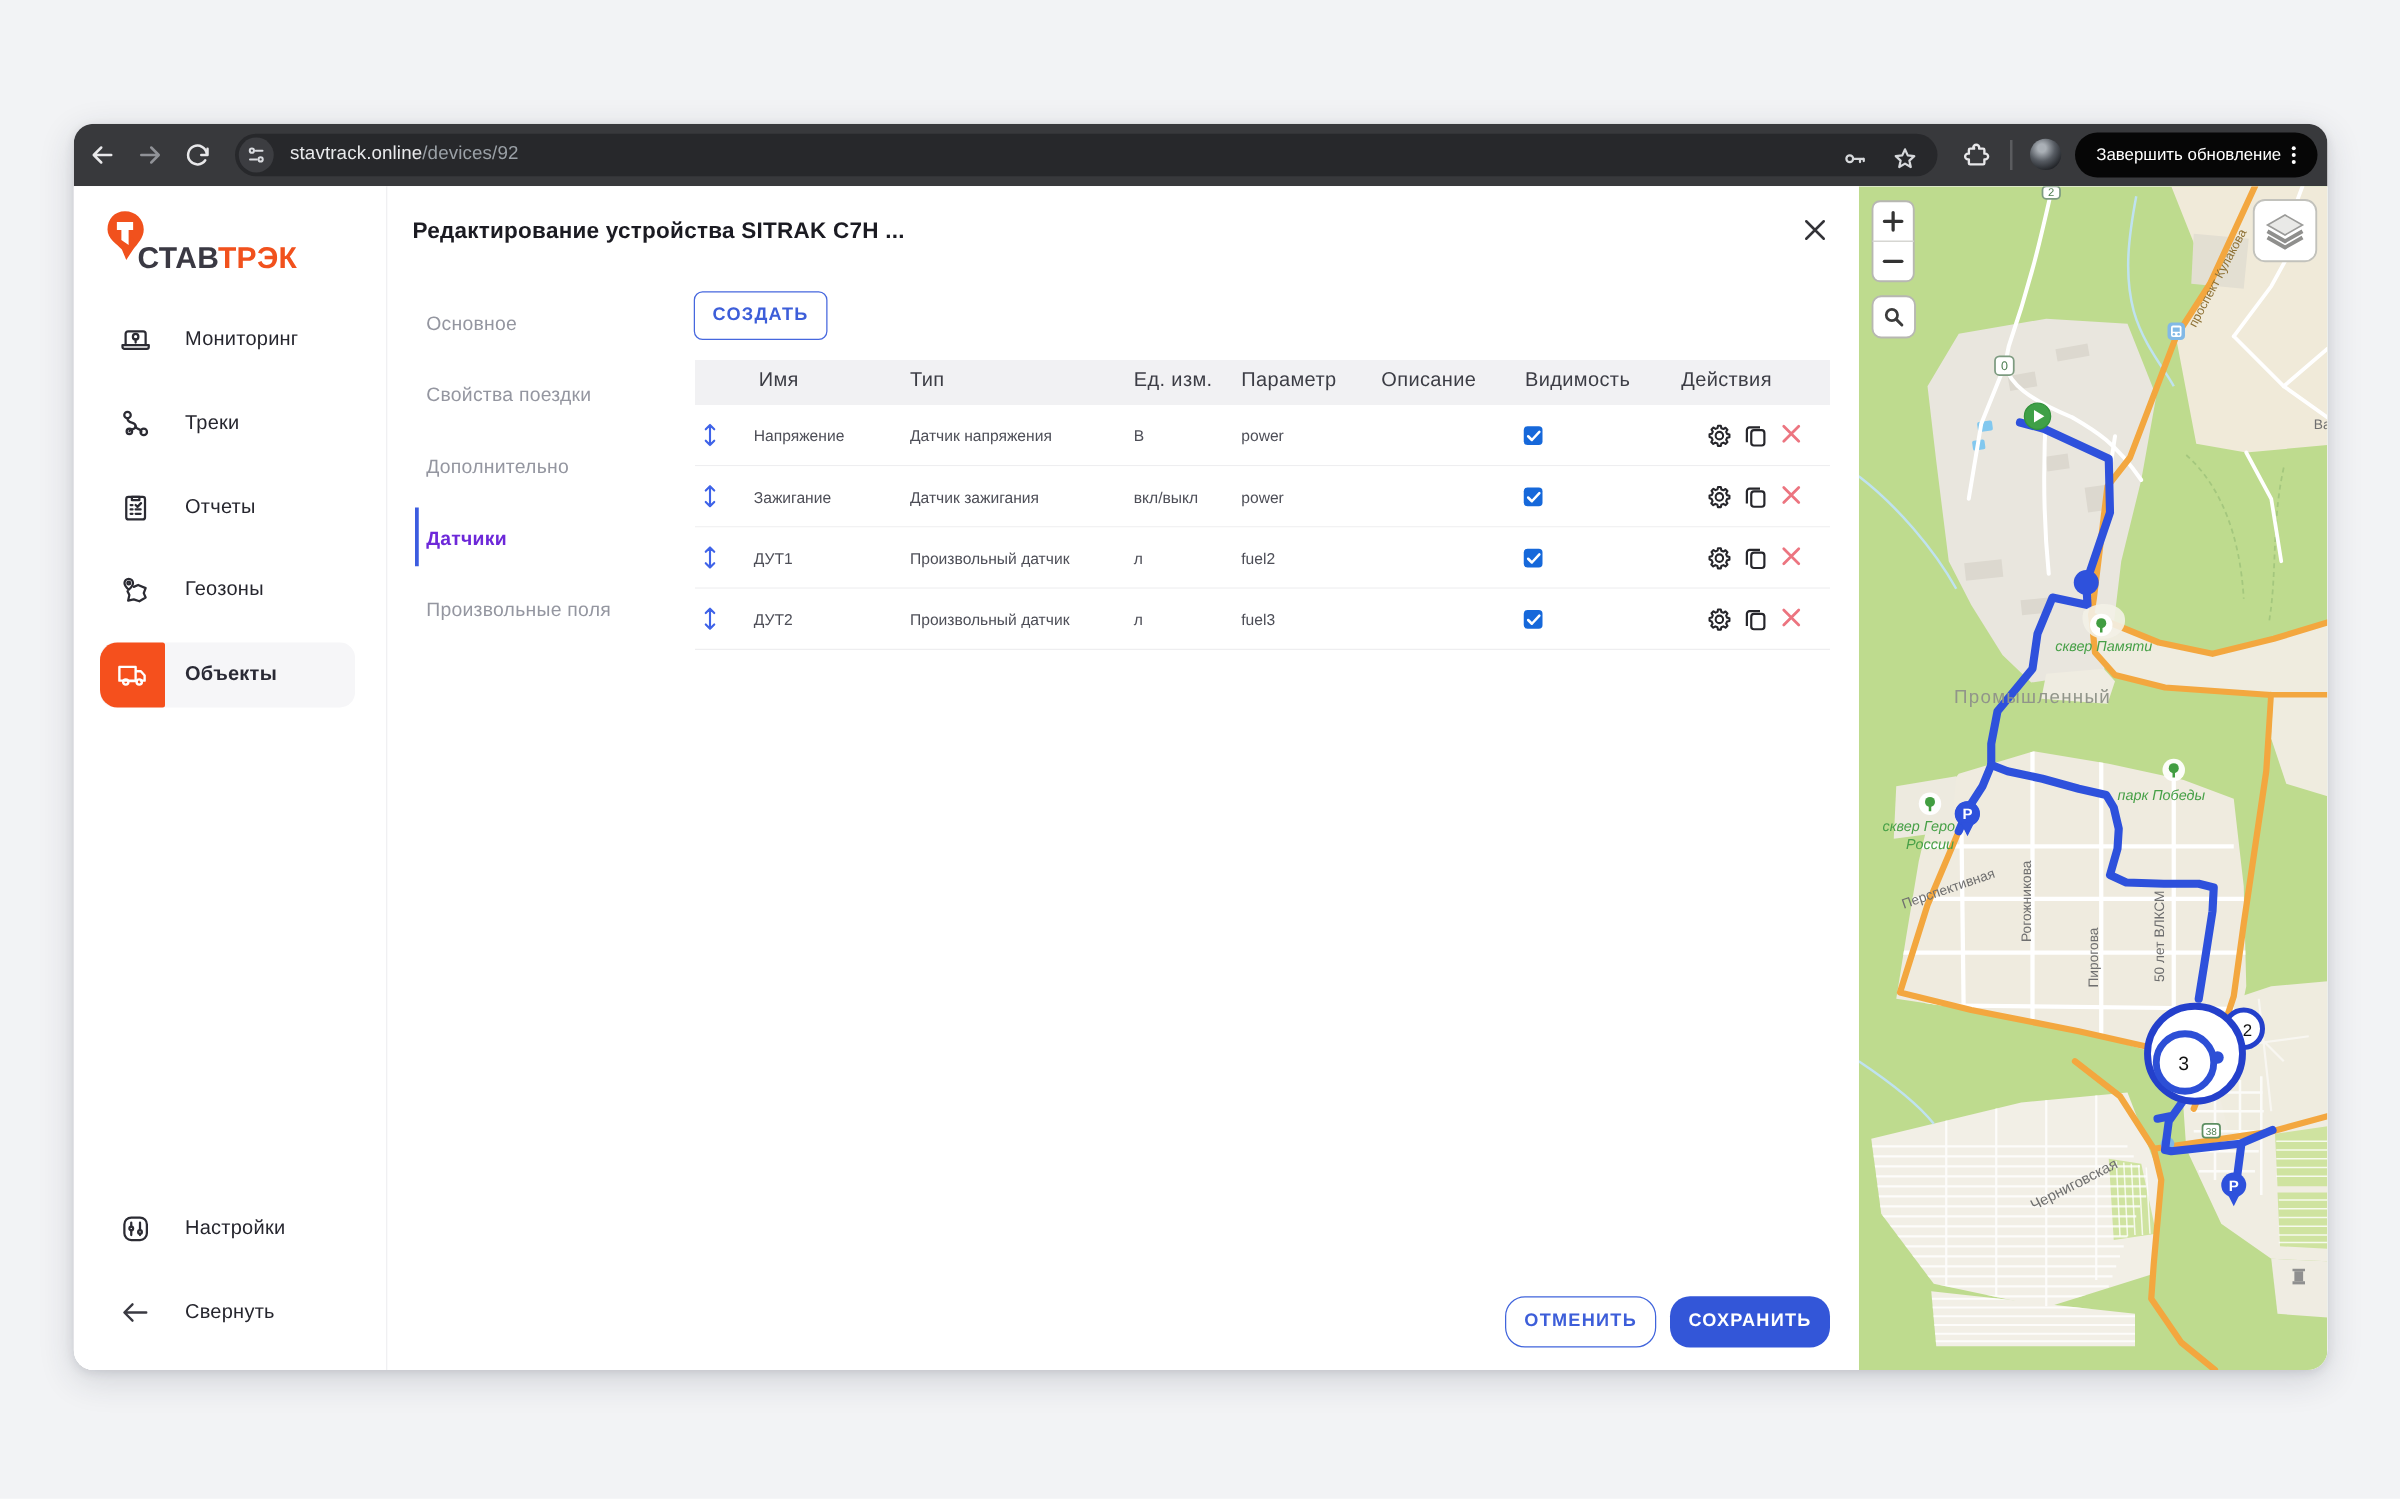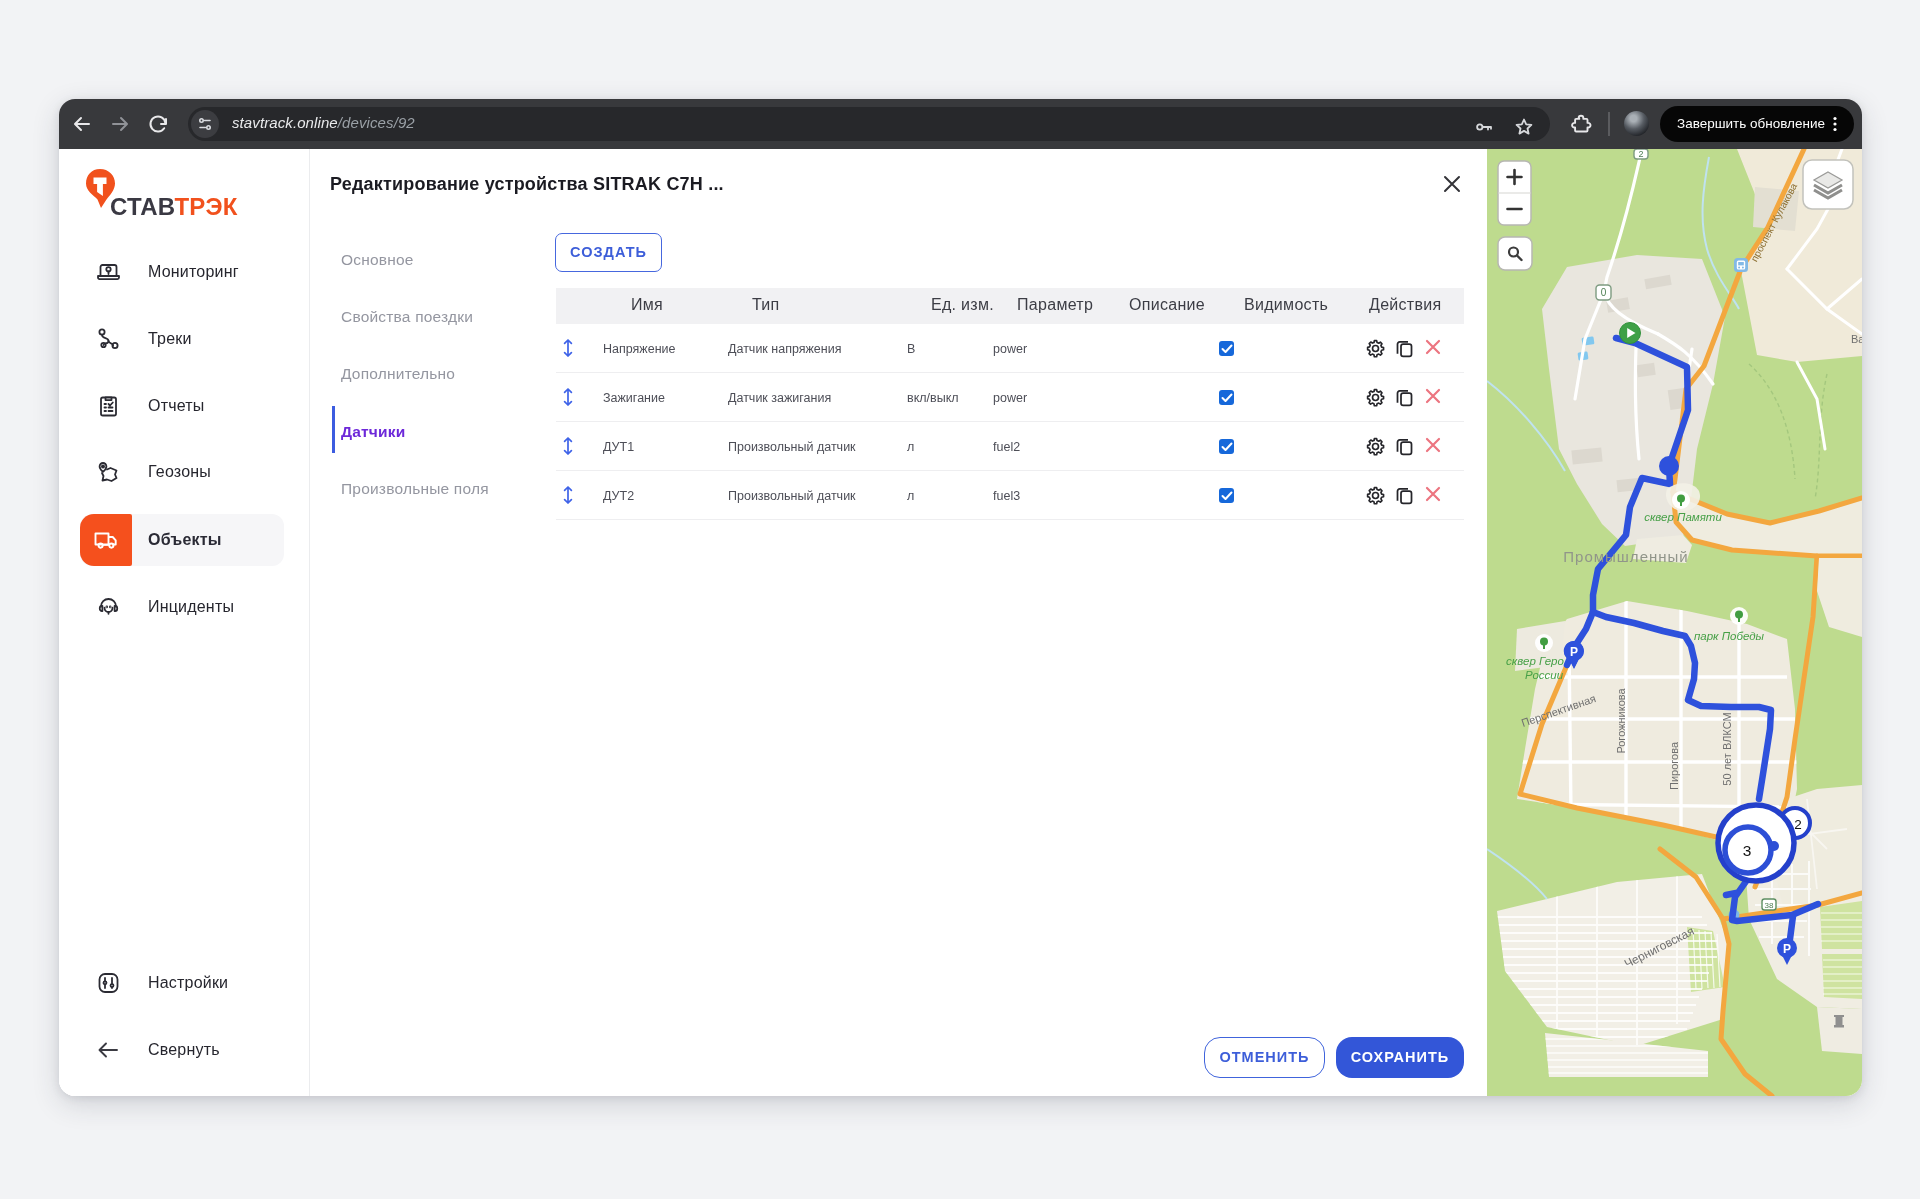--- a/index.html
+++ b/index.html
@@ -6,21 +6,21 @@
   * { margin:0; padding:0; box-sizing:border-box; }
   html,body { width:1920px; height:1199px; overflow:hidden; }
   body { background:#f2f3f5; font-family:"Liberation Sans", sans-serif; position:relative; }
   #win { position:absolute; left:59px; top:99px; width:1803px; height:997px;
          border-radius:16px; overflow:hidden; background:#fff;
          box-shadow:0 8px 28px rgba(40,44,60,.16), 0 2px 8px rgba(40,44,60,.10); }
   #bar { position:absolute; left:0; top:0; width:100%; height:50px; background:#38393c; }
   .navic { position:absolute; top:13px; }
   #urlpill { position:absolute; left:129px; top:8px; width:1362px; height:34px; border-radius:17px; background:#27282b; }
   #tunec { position:absolute; left:3px; top:3px; width:28px; height:28px; border-radius:50%; background:#3c3d41; }
-  #urltxt { position:absolute; left:44px; top:7px; font-size:15px; color:#e9eaec; letter-spacing:.1px;font-style:italic; }
+  #urltxt { position:absolute; left:44px; top:7px; font-size:15px; color:#e9eaec; letter-spacing:.1px; }
   #urltxt .dim { color:#9aa0a6; }
   #pillic { position:absolute; top:8px; right:14px; }
   #extic  { position:absolute; left:1510px; top:13px; }
   #sep    { position:absolute; left:1549px; top:13px; width:1.5px; height:24px; background:#5b5c5f; }
   #avatar { position:absolute; left:1565px; top:12px; width:25px; height:25px; border-radius:50%;
             background:radial-gradient(circle at 38% 30%, #aab0b6 0 14%, #565b62 45%, #1a1c20 82%); }
   #blackpill { position:absolute; left:1601px; top:7px; width:194px; height:36px; border-radius:18px; background:#060606;
                color:#fff; font-size:13.5px; line-height:36px; padding-left:17px; letter-spacing:0;}
   #blackpill svg { position:absolute; right:10px; top:9px; }
   
@@ -42,21 +42,21 @@
   #mtitle { position:absolute; left:20px; top:25px; font-size:18px; font-weight:700; color:#1b1b22; letter-spacing:.2px; }
   #mclose { position:absolute; left:1131px; top:24px; width:22px; height:22px; }
   .tab { position:absolute; left:31px; font-size:15.5px; color:#9496a0; letter-spacing:.2px; }
   .tab.on { color:#6d28d9; font-weight:700; }
   #tabbar { position:absolute; left:21.5px; top:257px; width:3px; height:47px; background:#3c5ce0; }
   #btn-create { position:absolute; left:245px; top:84px; width:107px; height:39px; border:1.5px solid #4667de; border-radius:7px;
                 color:#3d5ed9; font-size:14.5px; font-weight:600; letter-spacing:1px; text-align:center; line-height:36px; background:#fff; }
   
   #tbl { position:absolute; left:246px; top:139px; width:908px; }
   #thead { position:relative; height:36px; background:#f1f1f3; }
-  #thead span { position:absolute; top:8px; font-size:16px; color:#3c3d45; font-weight:500; letter-spacing:.3px;margin-left:24px; }
+  #thead span { position:absolute; top:8px; font-size:16px; color:#3c3d45; font-weight:500; letter-spacing:.3px; }
   .trow { position:relative; height:49px; border-bottom:1px solid #eeeef0; background:#fff; }
   .trow span { position:absolute; font-size:12.5px; color:#4d4e57; }
   .trow .t2 { color:#4d4e57; }
   .updn { position:absolute; left:4px; top:13px; }
   .cbx { position:absolute; left:663px; top:17px; width:15px; height:15px; border-radius:3px; background:#1668da; }
   .cbx svg { position:absolute; left:1.5px; top:2.5px; }
   .act { position:absolute; top:14px; }
   
   .fbtn { position:absolute; top:888px; height:41px; border-radius:16px; font-size:14.5px; font-weight:600;
           letter-spacing:1px; text-align:center; line-height:41px; }
@@ -160,31 +160,20 @@
         <svg width="28" height="28" viewBox="0 0 28 28" fill="none" stroke="#fff" stroke-width="1.9" stroke-linecap="round" stroke-linejoin="round">
             <path d="M3.5 7.5h13v11h-13zM16.5 11h4.2l3 3.4v4.1h-3"></path>
             <circle cx="8.6" cy="19.6" r="2.1"></circle>
             <circle cx="19.4" cy="19.6" r="2.1"></circle>
             <path d="M10.8 18.9h6.4"></path>
           </svg>
       </div>
       <div class="nav" style="top:365px">
         <div class="lb" style="font-weight:600;color:#2a2a35">Объекты</div>
       </div>
-      <div class="nav" style="top:432px">
-        <svg class="ic" width="27" height="27" viewBox="0 0 27 27" fill="none" stroke="#2b2b33" stroke-width="1.8" stroke-linecap="round" stroke-linejoin="round">
-            <path d="M6 13a7.5 7.5 0 0 1 15 0"></path>
-            <path d="M4.8 14.5a2 2 0 0 1 2-2h.6v5h-.6a2 2 0 0 1-2-2zM22.2 14.5a2 2 0 0 0-2-2h-.6v5h.6a2 2 0 0 0 2-2z"></path>
-            <path d="M9.5 14.2c0 2.6 1.8 4.3 4 4.3s4-1.7 4-4.3"></path>
-            <circle cx="11.8" cy="13.4" r=".4"></circle>
-            <circle cx="15.2" cy="13.4" r=".4"></circle>
-            <path d="M13.5 18.5v1.8"></path>
-          </svg>
-        <div class="lb">Инциденты</div>
-      </div>
       <div class="nav" style="top:808px">
         <svg class="ic" width="27" height="27" viewBox="0 0 27 27" fill="none" stroke="#2b2b33" stroke-width="1.8" stroke-linecap="round" stroke-linejoin="round">
             <rect x="4.5" y="4.5" width="18" height="18" rx="5.5"></rect>
             <path d="M10 8.5v3M10 14.8v3.7M17 8.5v5.8M17 17.6v.9"></path>
             <circle cx="10" cy="13.3" r="1.5"></circle>
             <circle cx="17" cy="16.1" r="1.5"></circle>
           </svg>
         <div class="lb">Настройки</div>
       </div>
       <div class="nav" style="top:875px">

